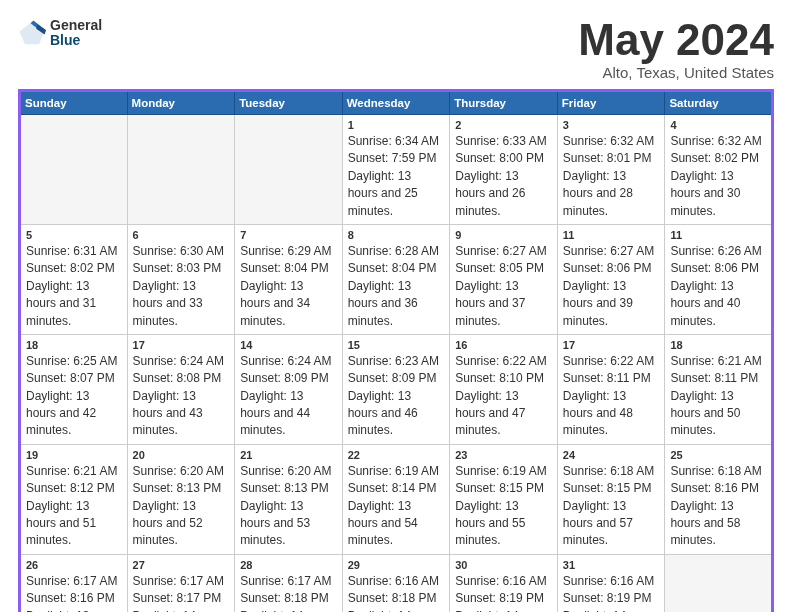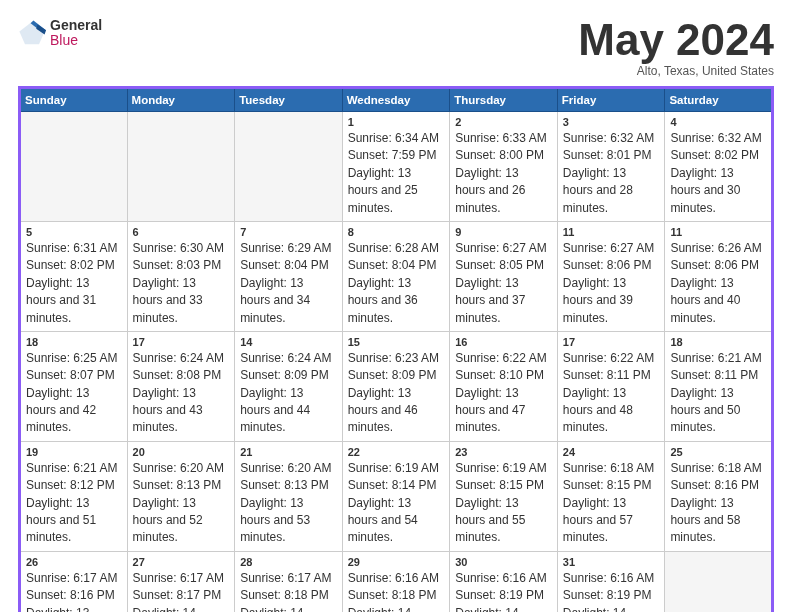--- a/index.html
+++ b/index.html
@@ -33,38 +33,38 @@
       flex-direction: column;
       line-height: 1.1;
     }
     .logo-general {
       font-size: 14px;
       font-weight: bold;
       color: #333;
     }
     .logo-blue {
       font-size: 14px;
-      font-weight: normal;
-      color: #be185d;
+      font-weight: bold;
+      color: #0c4a6e;
     }
     .logo-icon {
       width: 28px;
       height: 28px;
     }
     .title-block {
       text-align: right;
     }
     .month-title {
       font-size: 44px;
       font-weight: bold;
       color: #333;
       line-height: 1;
     }
     .location {
-      font-size: 12px;
+      font-size: 15px;
       color: #555;
       margin-top: 2px;
     }
     .calendar {
       flex: 1;
       border: 3px solid #8b5cf6;
       border-collapse: collapse;
       width: 100%;
       table-layout: fixed;
     }

